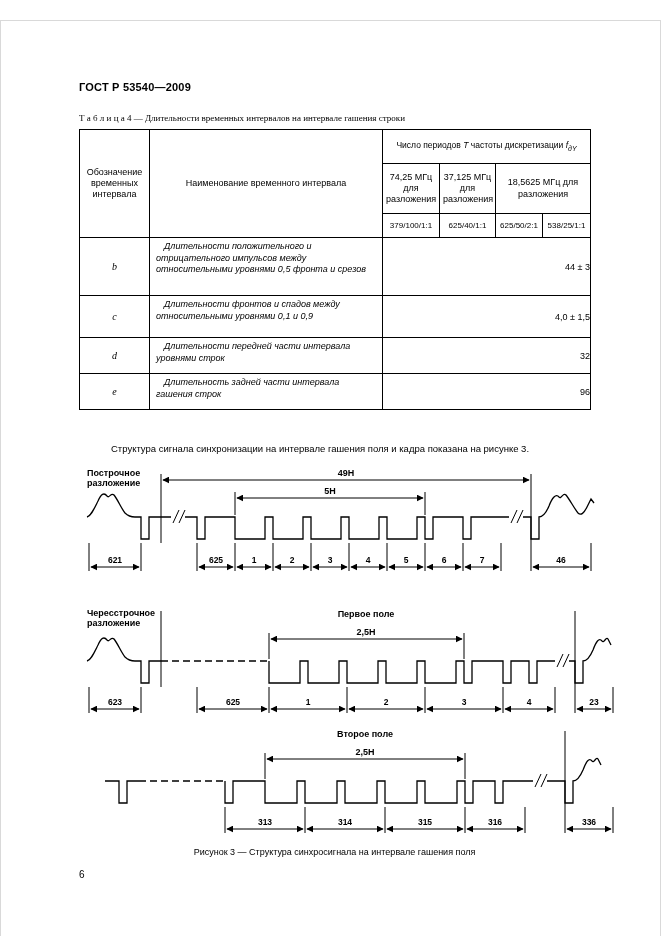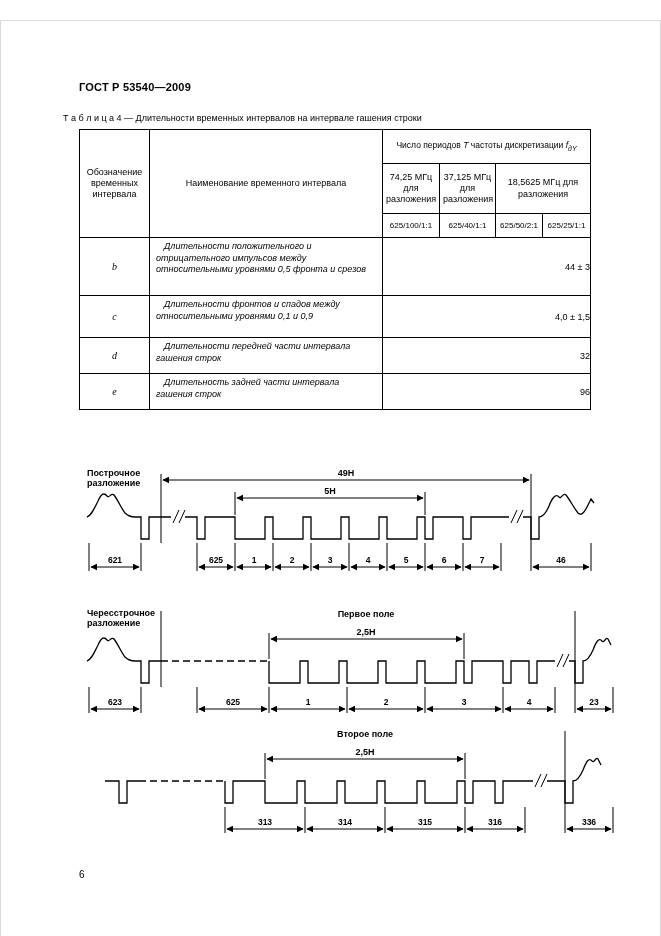--- a/index.html
+++ b/index.html
@@ -1,21 +1,21 @@
 <!DOCTYPE html>
 <html><head>
 <meta charset="utf-8">
 <style>
   * { margin:0; padding:0; box-sizing:border-box; }
   html,body { background:#ffffff; }
   body { font-family:"Liberation Sans", sans-serif; color:#000; }
   .page { position:relative; width:661px; height:936px; background:#fff; border:1px solid #d9d9d9; overflow:hidden;margin-top:20px; }
 
   .doc-header { position:absolute; left:78px; top:60px; font-size:11px; font-weight:bold; letter-spacing:0.2px; }
-  .table-caption { position:absolute; left:62px; top:92px; font-size:9px; }
+  .table-caption { position:absolute; left:78px; top:92px; font-size:9px;font-family:Liberation Serif, serif; }
 
   table.gost { position:absolute; left:78px; top:108px; width:511px; border-collapse:collapse; font-size:9px; table-layout:fixed; }
   table.gost td { border:1px solid #000; }
   .hc { text-align:center; vertical-align:middle; padding:2px 3px; line-height:1.25; }
   .grp { font-size:8.5px; white-space:nowrap; }
   .mode { font-size:8px; padding:2px 1px; }
   .sym { text-align:center; vertical-align:middle; font-family:"Liberation Serif", serif; font-style:italic; font-size:10px; }
   .nm { vertical-align:top; padding:3px 6px 4px 6px; text-indent:8px; line-height:1.3;font-style:italic; }
   .val { text-align:right; vertical-align:middle; }
   .r-h1{height:34px} .r-h2{height:50px} .r-h3{height:24px}
@@ -59,48 +59,49 @@
       <td rowspan="3" class="hc">Обозначение временных интервала</td>
       <td rowspan="3" class="hc">Наименование временного интервала</td>
       <td colspan="4" class="hc grp"><span>Число периодов </span><i>T</i><span> частоты дискретизации </span><i>f</i><sub class="ssub">дY</sub></td>
     </tr>
     <tr class="r-h2">
       <td class="hc">74,25 МГц для разложения</td>
       <td class="hc">37,125 МГц для разложения</td>
       <td colspan="2" class="hc">18,5625 МГц для разложения</td>
     </tr>
     <tr class="r-h3">
-      <td class="hc mode">625/100/1:1</td>
+      <td class="hc mode">379/100/1:1</td>
       <td class="hc mode">625/40/1:1</td>
       <td class="hc mode">625/50/2:1</td>
-      <td class="hc mode">625/25/1:1</td>
+      <td class="hc mode">538/25/1:1</td>
     </tr>
     <tr class="r-b1">
       <td class="sym">b</td>
       <td class="nm">Длительности положительного и отрицательного импульсов между относительными уровнями 0,5 фронта и срезов</td>
       <td colspan="4" class="val">44 ± 3</td>
     </tr>
     <tr class="r-b2">
       <td class="sym">c</td>
       <td class="nm">Длительности фронтов и спадов между относительными уровнями 0,1 и 0,9</td>
       <td colspan="4" class="val">4,0 ± 1,5</td>
     </tr>
     <tr class="r-b3">
       <td class="sym">d</td>
-      <td class="nm">Длительности передней части интервала гашения строк</td>
+      <td class="nm">Длительности передней части интервала уровнями строк</td>
       <td colspan="4" class="val">32</td>
     </tr>
     <tr class="r-b4">
       <td class="sym">e</td>
       <td class="nm">Длительность задней части интервала гашения строк</td>
       <td colspan="4" class="val">96</td>
     </tr>
   </tbody>
     </table>
 
+  <p class="para">Структура сигнала синхронизации на интервале гашения поля и кадра показана на рисунке 3.</p>
 
   <svg width="0" height="0" style="position:absolute">
     <defs>
       <marker id="ah" viewBox="0 0 10 10" refX="9" refY="5" markerWidth="7" markerHeight="7" orient="auto-start-reverse">
         <path d="M0,0 L10,5 L0,10 z" fill="#000"></path>
       </marker>
     </defs>
   </svg>
 
   <svg id="d1" class="wave" width="530" height="112" viewBox="0 0 530 112">
@@ -270,15 +271,16 @@
     </g>
     <g>
       <text class="num" x="180" y="98">313</text>
       <text class="num" x="260" y="98">314</text>
       <text class="num" x="340" y="98">315</text>
       <text class="num" x="410" y="98">316</text>
       <text class="num" x="504" y="98">336</text>
     </g>
   </svg>
 
+  <div class="fig-caption">Рисунок 3 — Структура синхросигнала на интервале гашения поля</div>
   <div class="page-num">6</div>
 
 </div>
 
 </body></html>

